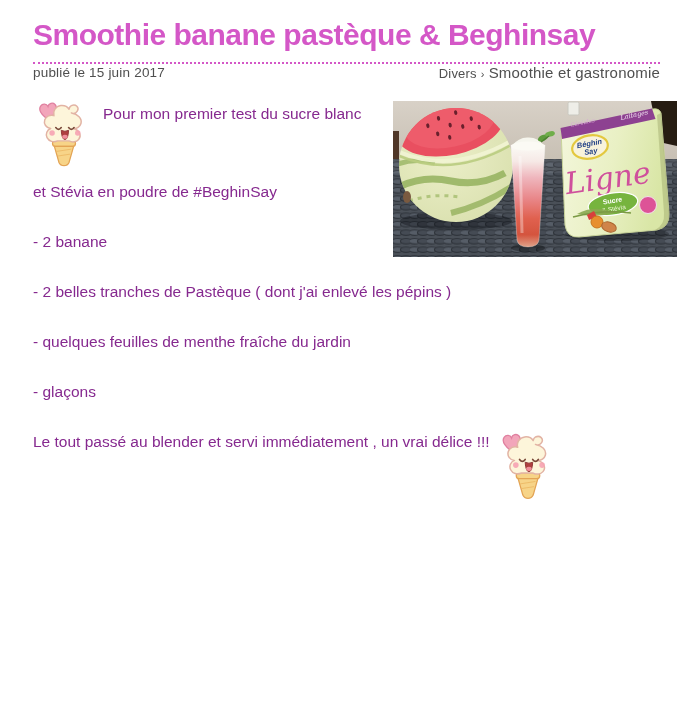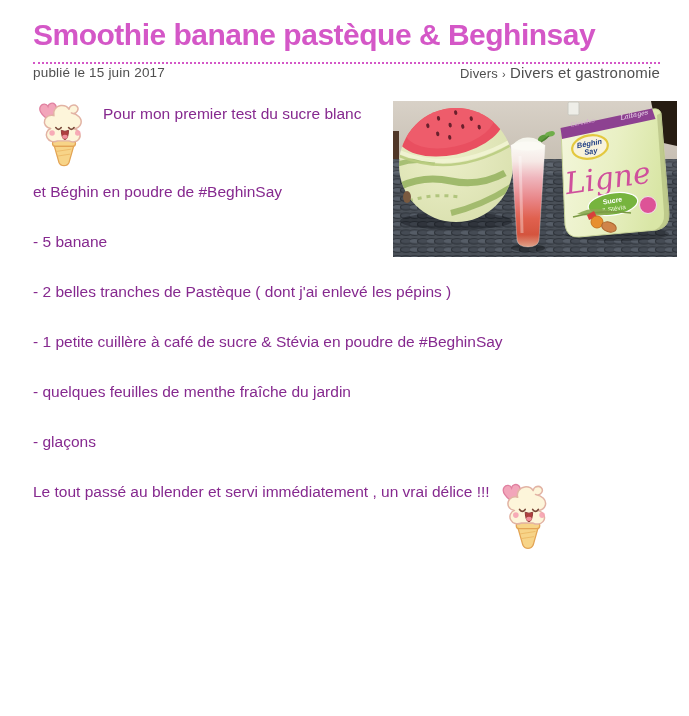--- a/index.html
+++ b/index.html
@@ -53,21 +53,21 @@
 
 <div class="page">
 
   <h1 class="post-title">Smoothie banane pastèque &amp; Beghinsay</h1>
 
   <div class="dotted-rule"></div>
 
   <div class="meta-row">
     <span class="pub-date">publié le 15 juin 2017</span>
     <span class="categories">
-      <a class="cat-parent">Divers</a><span class="cat-sep">›</span><a class="cat-child">Divers et gastronomie</a>
+      <a class="cat-parent">Divers</a><span class="cat-sep">›</span><a class="cat-child">Smoothie et gastronomie</a>
     </span>
   </div>
 
   <div class="content">
 
     <svg class="post-photo" viewBox="0 0 284 156" preserveAspectRatio="none">
       <defs>
         <clipPath id="ph">
             <rect x="0" y="0" width="284" height="156"></rect>
           </clipPath>
@@ -192,27 +192,26 @@
         <rect x="19.5" y="43" width="25" height="6.5" rx="3.2" fill="#f7d488" stroke="#e3a455" stroke-width="1.4"></rect>
         <path d="M21.5 49.5 L26.5 67 Q 28 70.5 32 70.5 Q 36 70.5 37.5 67 L42.5 49.5 Z" fill="#f7d488" stroke="#e3a455" stroke-width="1.4" stroke-linejoin="round"></path>
         <path d="M24 55 L40 52.5 M25.5 60 L38.5 58" stroke="#eab45f" stroke-width="1" opacity="0.8"></path>
         <path d="M40 5 C 45 3, 49 7, 46.5 11 C 45 13.5, 42 14, 40 13 C 47 14, 52 19, 50.5 24.5 C 49.5 28, 46 30.5, 42.5 30 C 49 32, 51.5 38, 48 42 C 45.5 44.8, 41 45.5, 37.5 43.5 L 25 43.5 C 20.5 45.5, 15.5 44, 13.5 40 C 11.5 36, 13.5 31.5, 17.5 30 C 12.5 29.5, 9.5 25, 11 20.5 C 12.5 16.5, 17 14.5, 21 16 C 19.5 11, 23 5.5, 28.5 5 C 32.5 4.6, 36 6.5, 37.5 9 C 37.8 7.2, 38.8 5.6, 40 5 Z" fill="#fdf5da" stroke="#e2b3a4" stroke-width="1.6" stroke-linejoin="round"></path>
         <path d="M23 29 Q 26 33 29 29 M37 29 Q 40 33 43 29" stroke="#7a4a3a" stroke-width="1.8" fill="none" stroke-linecap="round"></path>
         <circle cx="19" cy="35" r="3" fill="#f6a3b3" opacity="0.9"></circle>
         <circle cx="47" cy="35" r="3" fill="#f6a3b3" opacity="0.9"></circle>
         <path d="M29 32 Q 33 34 37 32 Q 36.5 42 33 42 Q 29.5 42 29 32 Z" fill="#b04040" stroke="#8d3434" stroke-width="1"></path>
         <ellipse cx="33" cy="39" rx="3" ry="2.2" fill="#ef8f9a"></ellipse>
       </svg><span>Pour mon premier test du sucre blanc</span><br>
-      <span>et Béghin en poudre de #BeghinSay</span>
+      <span>et Stévia en poudre de #BeghinSay</span>
     </p>
 
 
-    <p>- 5 banane</p>
+    <p>- 2 banane</p>
     <p>- 2 belles tranches de Pastèque ( dont j'ai enlevé les pépins )</p>
-    <p>- 1 petite cuillère à café de sucre &amp; Stévia en poudre de #BeghinSay</p>
     <p>- quelques feuilles de menthe fraîche du jardin</p>
     <p>- glaçons</p>
 
     <p>
       <span>Le tout passé au blender et servi immédiatement , un vrai délice !!!</span><svg class="icecream-bottom" viewBox="0 0 64 72">
         <path d="M15.5 21 C 8 15.5, 3.5 10, 6.5 5.5 C 8.5 2.5, 13 2.8, 14.5 6 C 15.2 2.6, 19.8 1.2, 22.2 3.8 C 25.8 7.6, 22 14, 15.5 21 Z" fill="#f2a5ba" stroke="#e080a0" stroke-width="1.4"></path>
         <rect x="19.5" y="43" width="25" height="6.5" rx="3.2" fill="#f7d488" stroke="#e3a455" stroke-width="1.4"></rect>
         <path d="M21.5 49.5 L26.5 67 Q 28 70.5 32 70.5 Q 36 70.5 37.5 67 L42.5 49.5 Z" fill="#f7d488" stroke="#e3a455" stroke-width="1.4" stroke-linejoin="round"></path>
         <path d="M24 55 L40 52.5 M25.5 60 L38.5 58" stroke="#eab45f" stroke-width="1" opacity="0.8"></path>
         <path d="M40 5 C 45 3, 49 7, 46.5 11 C 45 13.5, 42 14, 40 13 C 47 14, 52 19, 50.5 24.5 C 49.5 28, 46 30.5, 42.5 30 C 49 32, 51.5 38, 48 42 C 45.5 44.8, 41 45.5, 37.5 43.5 L 25 43.5 C 20.5 45.5, 15.5 44, 13.5 40 C 11.5 36, 13.5 31.5, 17.5 30 C 12.5 29.5, 9.5 25, 11 20.5 C 12.5 16.5, 17 14.5, 21 16 C 19.5 11, 23 5.5, 28.5 5 C 32.5 4.6, 36 6.5, 37.5 9 C 37.8 7.2, 38.8 5.6, 40 5 Z" fill="#fdf5da" stroke="#e2b3a4" stroke-width="1.6" stroke-linejoin="round"></path>

